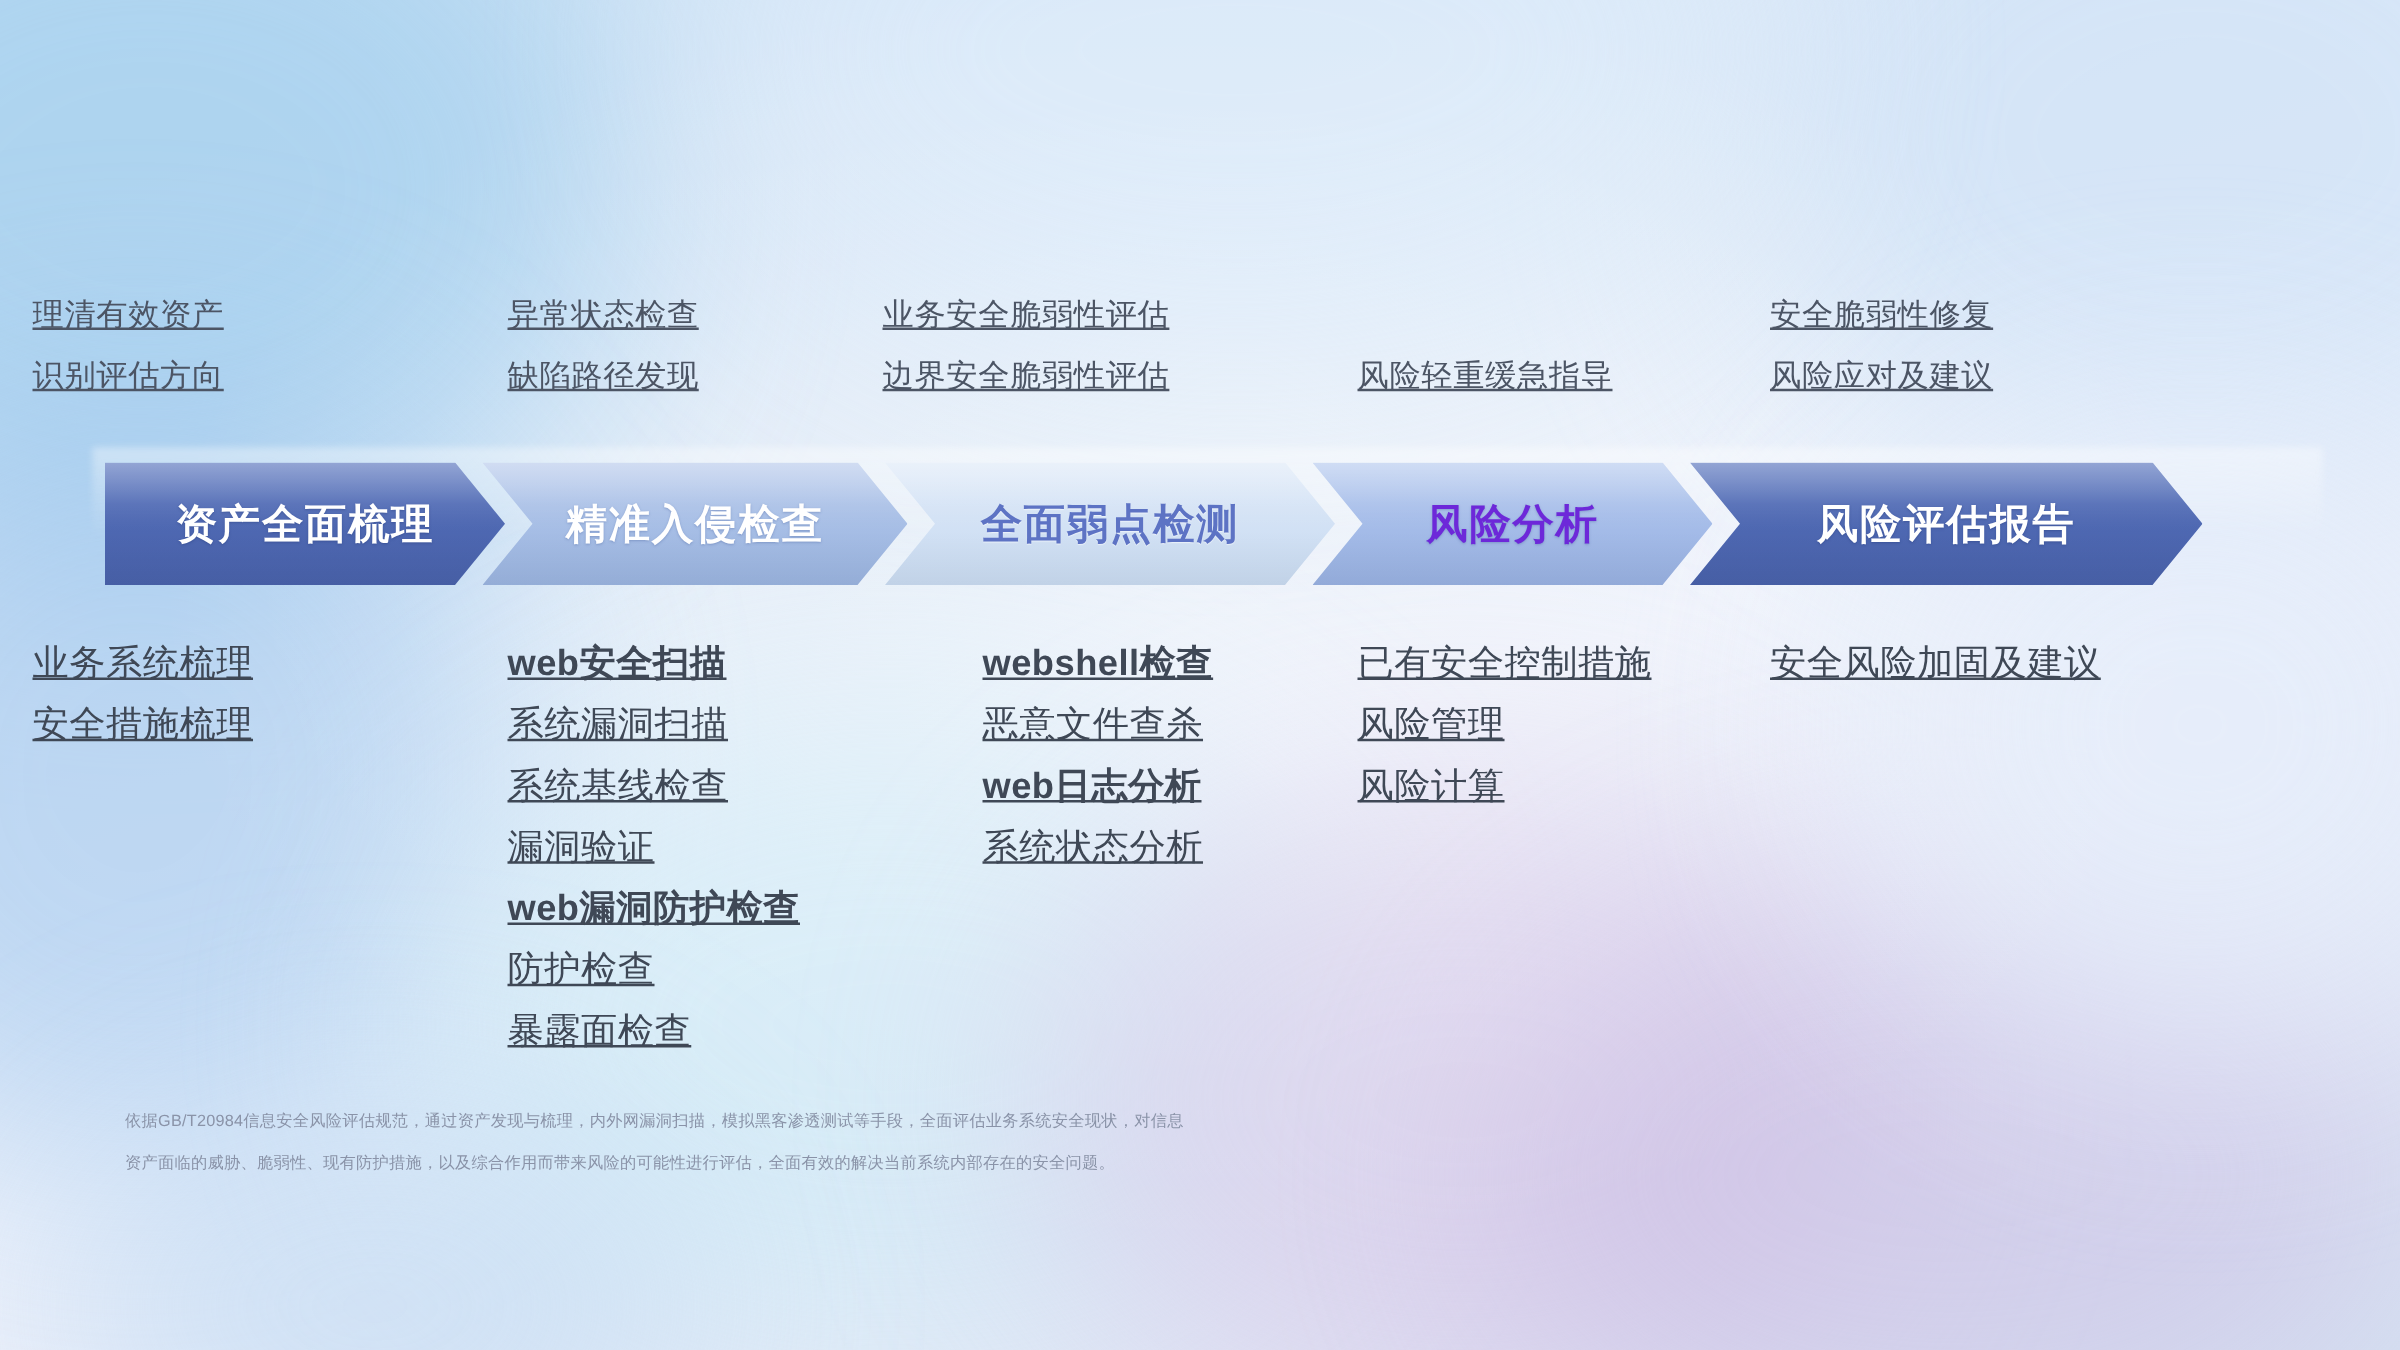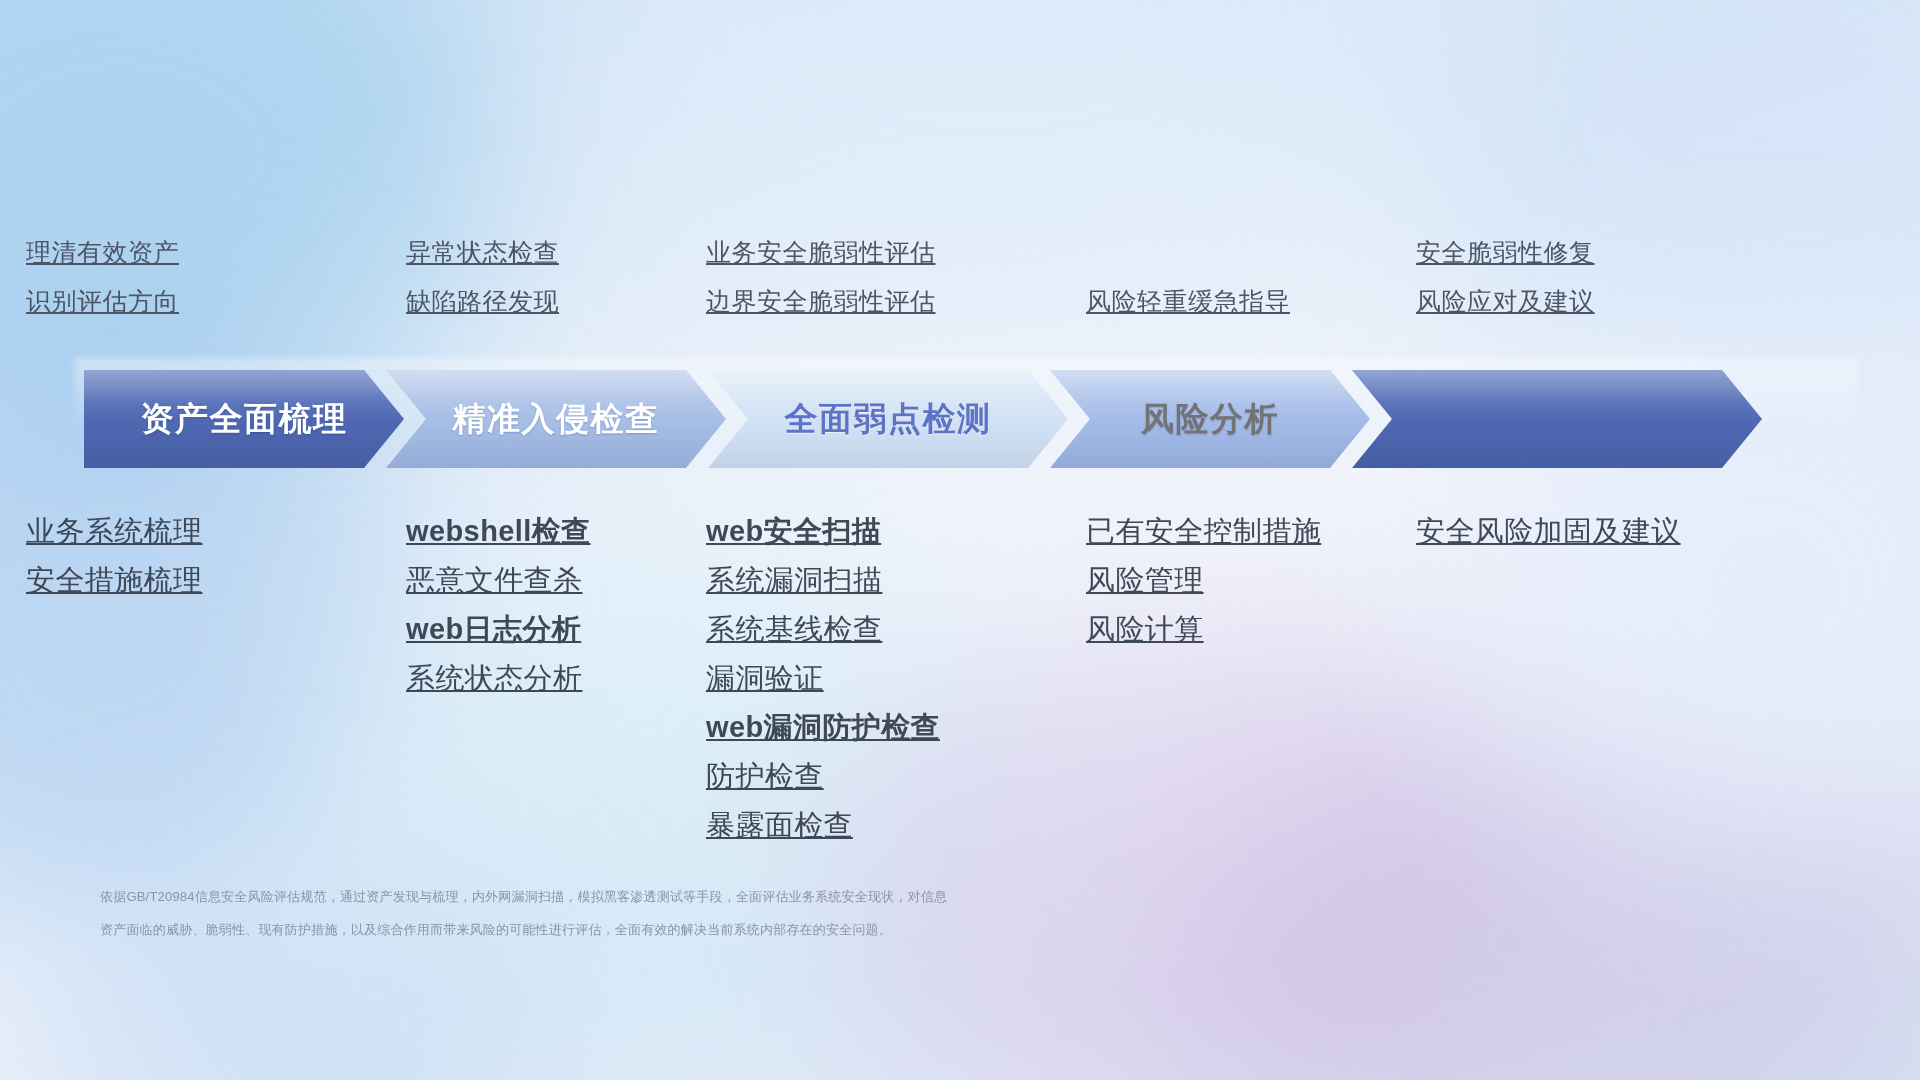--- a/index.html
+++ b/index.html
@@ -74,21 +74,21 @@
   #chev2{left:302px;width:340px;}
   #chev2 .shape{background:linear-gradient(180deg,#b9cbec 0%,#a8bfe6 45%,#9cb6e2 100%);}
   #chev2 .lbl{color:#ffffff;text-shadow:0 1px 2px rgba(60,85,150,.35);}
 
   #chev3{left:624px;width:360px;}
   #chev3 .shape{background:linear-gradient(180deg,#dfeaf8 0%,#d3e2f5 45%,#cbddf3 100%);}
   #chev3 .lbl{color:#5d73c4;text-shadow:0 1px 1px rgba(255,255,255,.6);}
 
   #chev4{left:966px;width:320px;}
   #chev4 .shape{background:linear-gradient(180deg,#b7cbef 0%,#a6bde9 45%,#9ab3e4 100%);}
-  #chev4 .lbl{color:#737373;text-shadow:0 1px 2px rgba(60,85,150,.35);}
+  #chev4 .lbl{color:#6d28d9;text-shadow:0 1px 2px rgba(60,85,150,.35);}
 
   #chev5{left:1268px;width:410px;}
   #chev5 .shape{background:linear-gradient(180deg,#5b76be 0%,#4e68b2 48%,#4a63ad 100%);}
   #chev5 .lbl{color:#ffffff;text-shadow:0 1px 2px rgba(30,50,110,.35);}
 
   
   #band-glow{
     position:absolute;left:74px;top:358px;width:1784px;height:122px;
     background:linear-gradient(180deg,rgba(255,255,255,.40),rgba(255,255,255,0) 60%);
     filter:blur(3px);z-index:-1;
@@ -161,43 +161,44 @@
     <div class="chev notched" id="chev3">
       <div class="shape"></div>
       <div class="lbl">全面弱点检测</div>
     </div>
     <div class="chev notched" id="chev4">
       <div class="shape"></div>
       <div class="lbl">风险分析</div>
     </div>
     <div class="chev notched" id="chev5">
       <div class="shape"></div>
+      <div class="lbl">风险评估报告</div>
     </div>
   </div>
 
   <div class="row" id="bottom-labels">
     <div class="col c1">
       <span class="it">业务系统梳理</span>
       <span class="it">安全措施梳理</span>
-    </div>
-    <div class="col c2">
-      <span class="it b">webshell检查</span>
-      <span class="it">恶意文件查杀</span>
-      <span class="it b">web日志分析</span>
-      <span class="it">系统状态分析</span>
     </div>
     <div class="col c3">
       <span class="it b">web安全扫描</span>
       <span class="it">系统漏洞扫描</span>
       <span class="it">系统基线检查</span>
       <span class="it">漏洞验证</span>
       <span class="it b">web漏洞防护检查</span>
       <span class="it">防护检查</span>
       <span class="it">暴露面检查</span>
     </div>
+    <div class="col c2">
+      <span class="it b">webshell检查</span>
+      <span class="it">恶意文件查杀</span>
+      <span class="it b">web日志分析</span>
+      <span class="it">系统状态分析</span>
+    </div>
     <div class="col c4">
       <span class="it">已有安全控制措施</span>
       <span class="it">风险管理</span>
       <span class="it">风险计算</span>
     </div>
     <div class="col c5">
       <span class="it">安全风险加固及建议</span>
     </div>
   </div>
 

